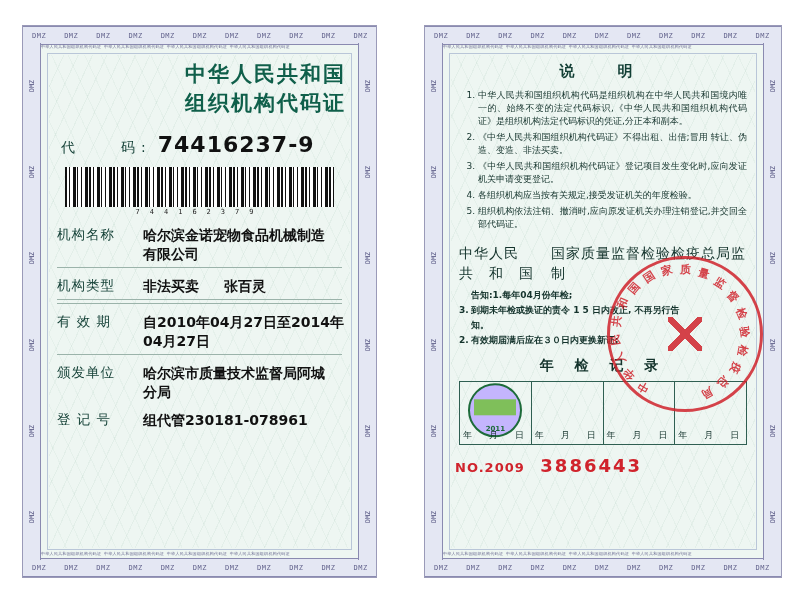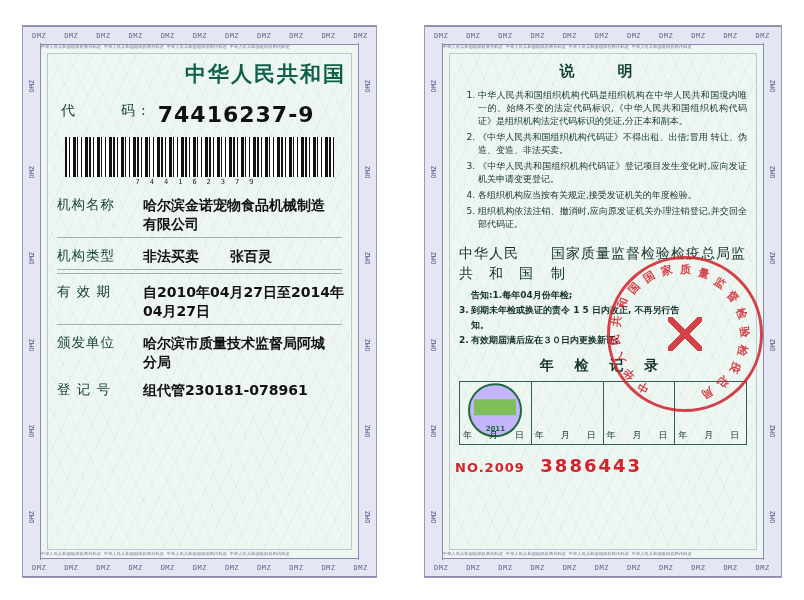--- a/index.html
+++ b/index.html
@@ -72,21 +72,21 @@
 
   
   .title{
     text-align:right;color:#0f5f4a;
     font-family:"DejaVu Sans","Liberation Sans",sans-serif;
     font-weight:bold;letter-spacing:2px;
   }
   .title .l1{font-size:21px;line-height:28px;}
   .title .l2{font-size:21px;line-height:30px;}
 
-  .code-row{display:flex;margin-top:14px;padding-left:8px;}
+  .code-row{display:flex;align-items:flex-end;margin-top:14px;padding-left:8px;}
   .lbl{
     color:#123f35;font-size:14px;letter-spacing:6px;white-space:nowrap;
   }
   .code-num{
     margin-left:6px;font-size:22px;font-weight:bold;color:#111;
     letter-spacing:1px;
     font-family:"DejaVu Sans","Liberation Sans",sans-serif;
   }
 
   .barcode{
@@ -106,21 +106,21 @@
   .field{display:flex;margin-top:9px;padding-left:4px;}
   .field .fl{
     color:#123f35;font-size:13.5px;white-space:nowrap;width:86px;
     letter-spacing:1px;flex:0 0 86px;
   }
   .field .fv{
     font-size:14px;color:#111;line-height:19px;flex:1 1 auto;
     font-weight:bold;
   }
   .field .fv.reg{font-weight:bold;}
-  .field .fv .nm{margin-left:26px;}
+  .field .fv .nm{margin-left:20px;}
   .underline{
     border-bottom:1px solid #9bb3aa;margin:3px 4px 0 4px;height:0;
   }
 
   
   .rtitle{
     text-align:center;color:#123f35;font-size:15px;font-weight:bold;
     letter-spacing:14px;margin-top:2px;
   }
   .notes{margin-top:8px;padding:0 4px;}
@@ -252,20 +252,21 @@
         <span>DMZ</span>
     </div>
     <div class="micro t">中华人民共和国组织机构代码证 中华人民共和国组织机构代码证 中华人民共和国组织机构代码证 中华人民共和国组织机构代码证</div>
     <div class="micro b">中华人民共和国组织机构代码证 中华人民共和国组织机构代码证 中华人民共和国组织机构代码证 中华人民共和国组织机构代码证</div>
     <div class="inner-rule"></div>
     <div class="wm"></div>
 
     <div class="content">
       <div class="title">
         <div class="l1">中华人民共和国</div>
+        <div class="l2">组织机构代码证</div>
       </div>
 
       <div class="code-row">
         <div class="lbl">代　　码:</div>
         <div class="code-num">74416237-9</div>
       </div>
 
       <div class="barcode"></div>
       <div class="barcode-digits">744162379</div>
 

